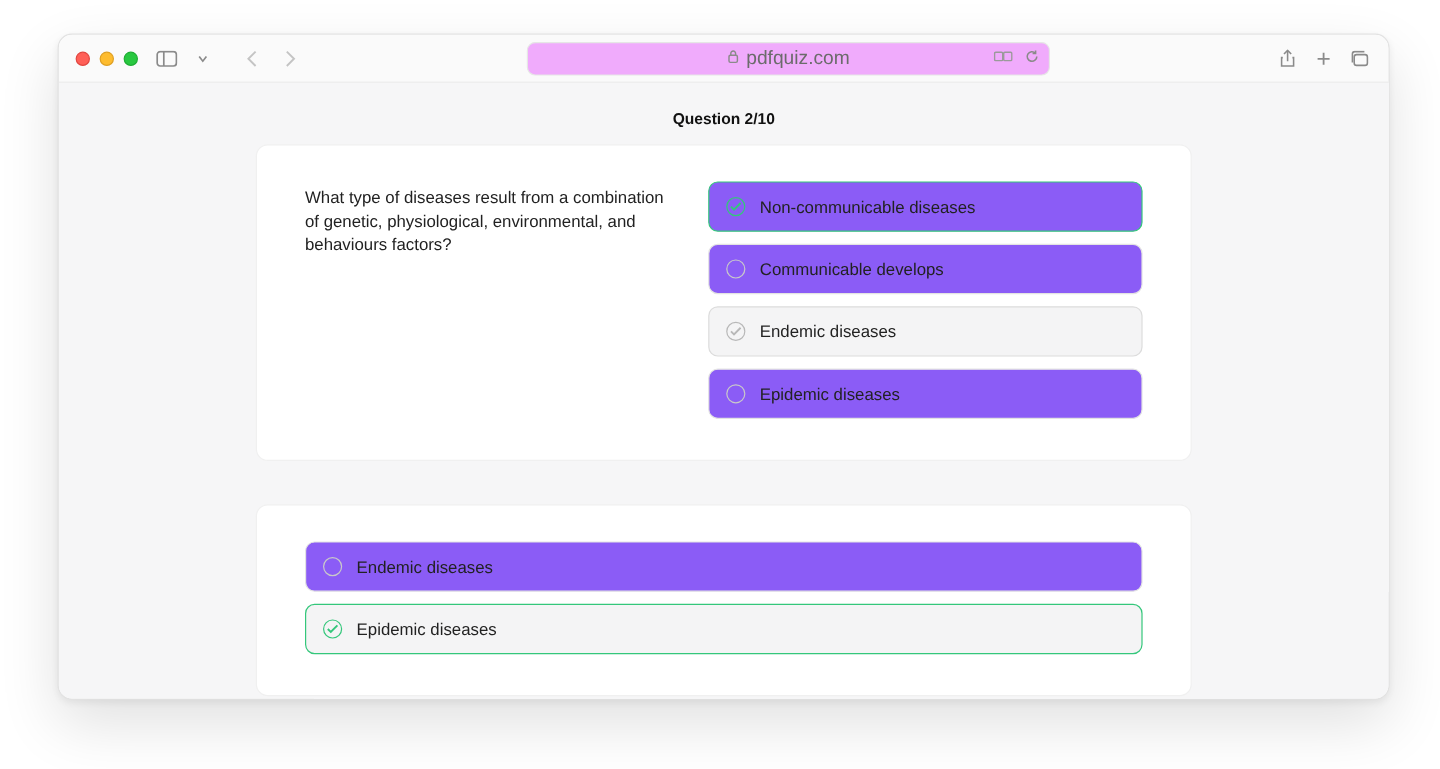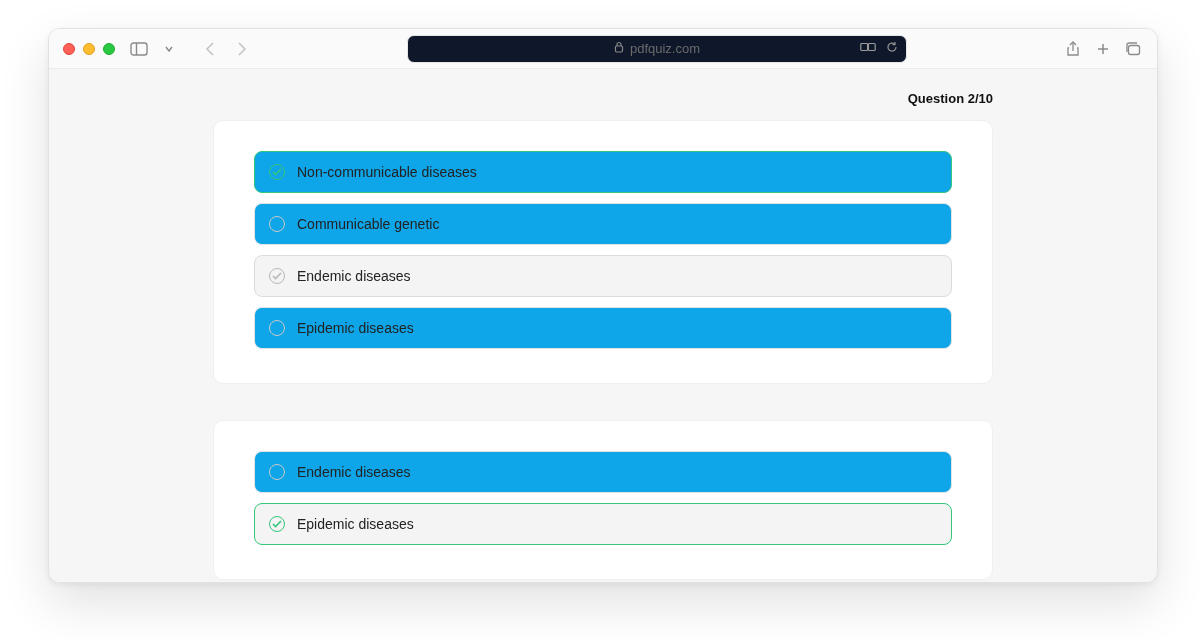--- a/index.html
+++ b/index.html
@@ -38,31 +38,31 @@
   .tl { width: 12px; height: 12px; border-radius: 50%; }
   .tl.red { background: #ff5f57; border: 0.5px solid #e14640; }
   .tl.yellow { background: #febc2e; border: 0.5px solid #dfa023; }
   .tl.green { background: #28c840; border: 0.5px solid #1fad34; }
   .tb-group { display: flex; align-items: center; gap: 6px; color: #8a8a8a; }
   .tb-iconbtn { width: 24px; height: 20px; display: flex; align-items: center; justify-content: center; border-radius: 4px; }
   .tb-iconbtn svg { stroke: #8a8a8a; }
   .tb-iconbtn.navdisabled svg { stroke: #c4c4c4; }
   .spacer-flex { flex: 1; }
   .urlbar {
-    width: 500px;
+    width: 436px;
     height: 28px;
-    background: #0f172a;
+    background: #f0abfc;
     border: 1px solid #e6e6e6;
     border-radius: 7px;
     display: flex;
     align-items: center;
     justify-content: center;
     gap: 6px;
     color: #6b6b6b;
-    font-size: 13px;
+    font-size: 16px;
     position: relative;
   }
   .urlbar .lock svg { stroke: #8a8a8a; }
   .urlbar .right-controls {
     position: absolute;
     right: 8px;
     display: flex;
     gap: 10px;
     align-items: center;
   }
@@ -76,21 +76,21 @@
   .content-scroll::-webkit-scrollbar { width: 10px; }
   .content-scroll::-webkit-scrollbar-track { background: transparent; }
   .content-scroll::-webkit-scrollbar-thumb { background: #c9c9c9; border-radius: 5px; }
   .page-inner {
     width: 780px;
     margin: 0 auto;
     padding-top: 22px;
     padding-bottom: 40px;
   }
   .q-label {
-    text-align: right;
+    text-align: center;
     font-size: 13px;
     font-weight: 600;
     color: #111;
     margin-bottom: 14px;
   }
   .card {
     background: #fff;
     border-radius: 10px;
     padding: 30px 40px 34px 40px;
     display: flex;
@@ -108,21 +108,21 @@
   .options { flex: 1; display: flex; flex-direction: column; gap: 10px; }
   .option {
     display: flex;
     align-items: center;
     gap: 12px;
     border: 1px solid #e3e3e3;
     border-radius: 8px;
     padding: 12px 14px;
     font-size: 14px;
     color: #222;
-    background: #0ea5e9;
+    background: #8b5cf6;
     cursor: pointer;
   }
   .option .radio {
     width: 16px; height: 16px; border-radius: 50%;
     border: 1.5px solid #c9c9c9;
     display: flex; align-items: center; justify-content: center;
     flex-shrink: 0;
   }
   .option.correct { border-color: #34c77b; }
   .option.correct .radio { border-color: #34c77b; }
@@ -215,32 +215,33 @@
         </svg>
       </div>
     </div>
   </div>
 
   <div class="content-scroll">
     <div class="page-inner">
 
       <div class="q-label">Question 2/10</div>
       <div class="card">
+        <div class="prompt">What type of diseases result from a combination of genetic, physiological, environmental, and behaviours factors?</div>
         <div class="options">
           <div class="option correct">
             <span class="radio">
               <svg width="10" height="8" viewBox="0 0 10 8" fill="none" stroke-width="1.6">
                   <polyline points="1,4 3.5,6.5 9,1"></polyline>
                 </svg>
             </span>
             <span>Non-communicable diseases</span>
           </div>
           <div class="option">
             <span class="radio"></span>
-            <span>Communicable genetic</span>
+            <span>Communicable develops</span>
           </div>
           <div class="option hover">
             <span class="radio">
               <svg width="10" height="8" viewBox="0 0 10 8" fill="none" stroke-width="1.6">
                   <polyline points="1,4 3.5,6.5 9,1"></polyline>
                 </svg>
             </span>
             <span>Endemic diseases</span>
           </div>
           <div class="option">

